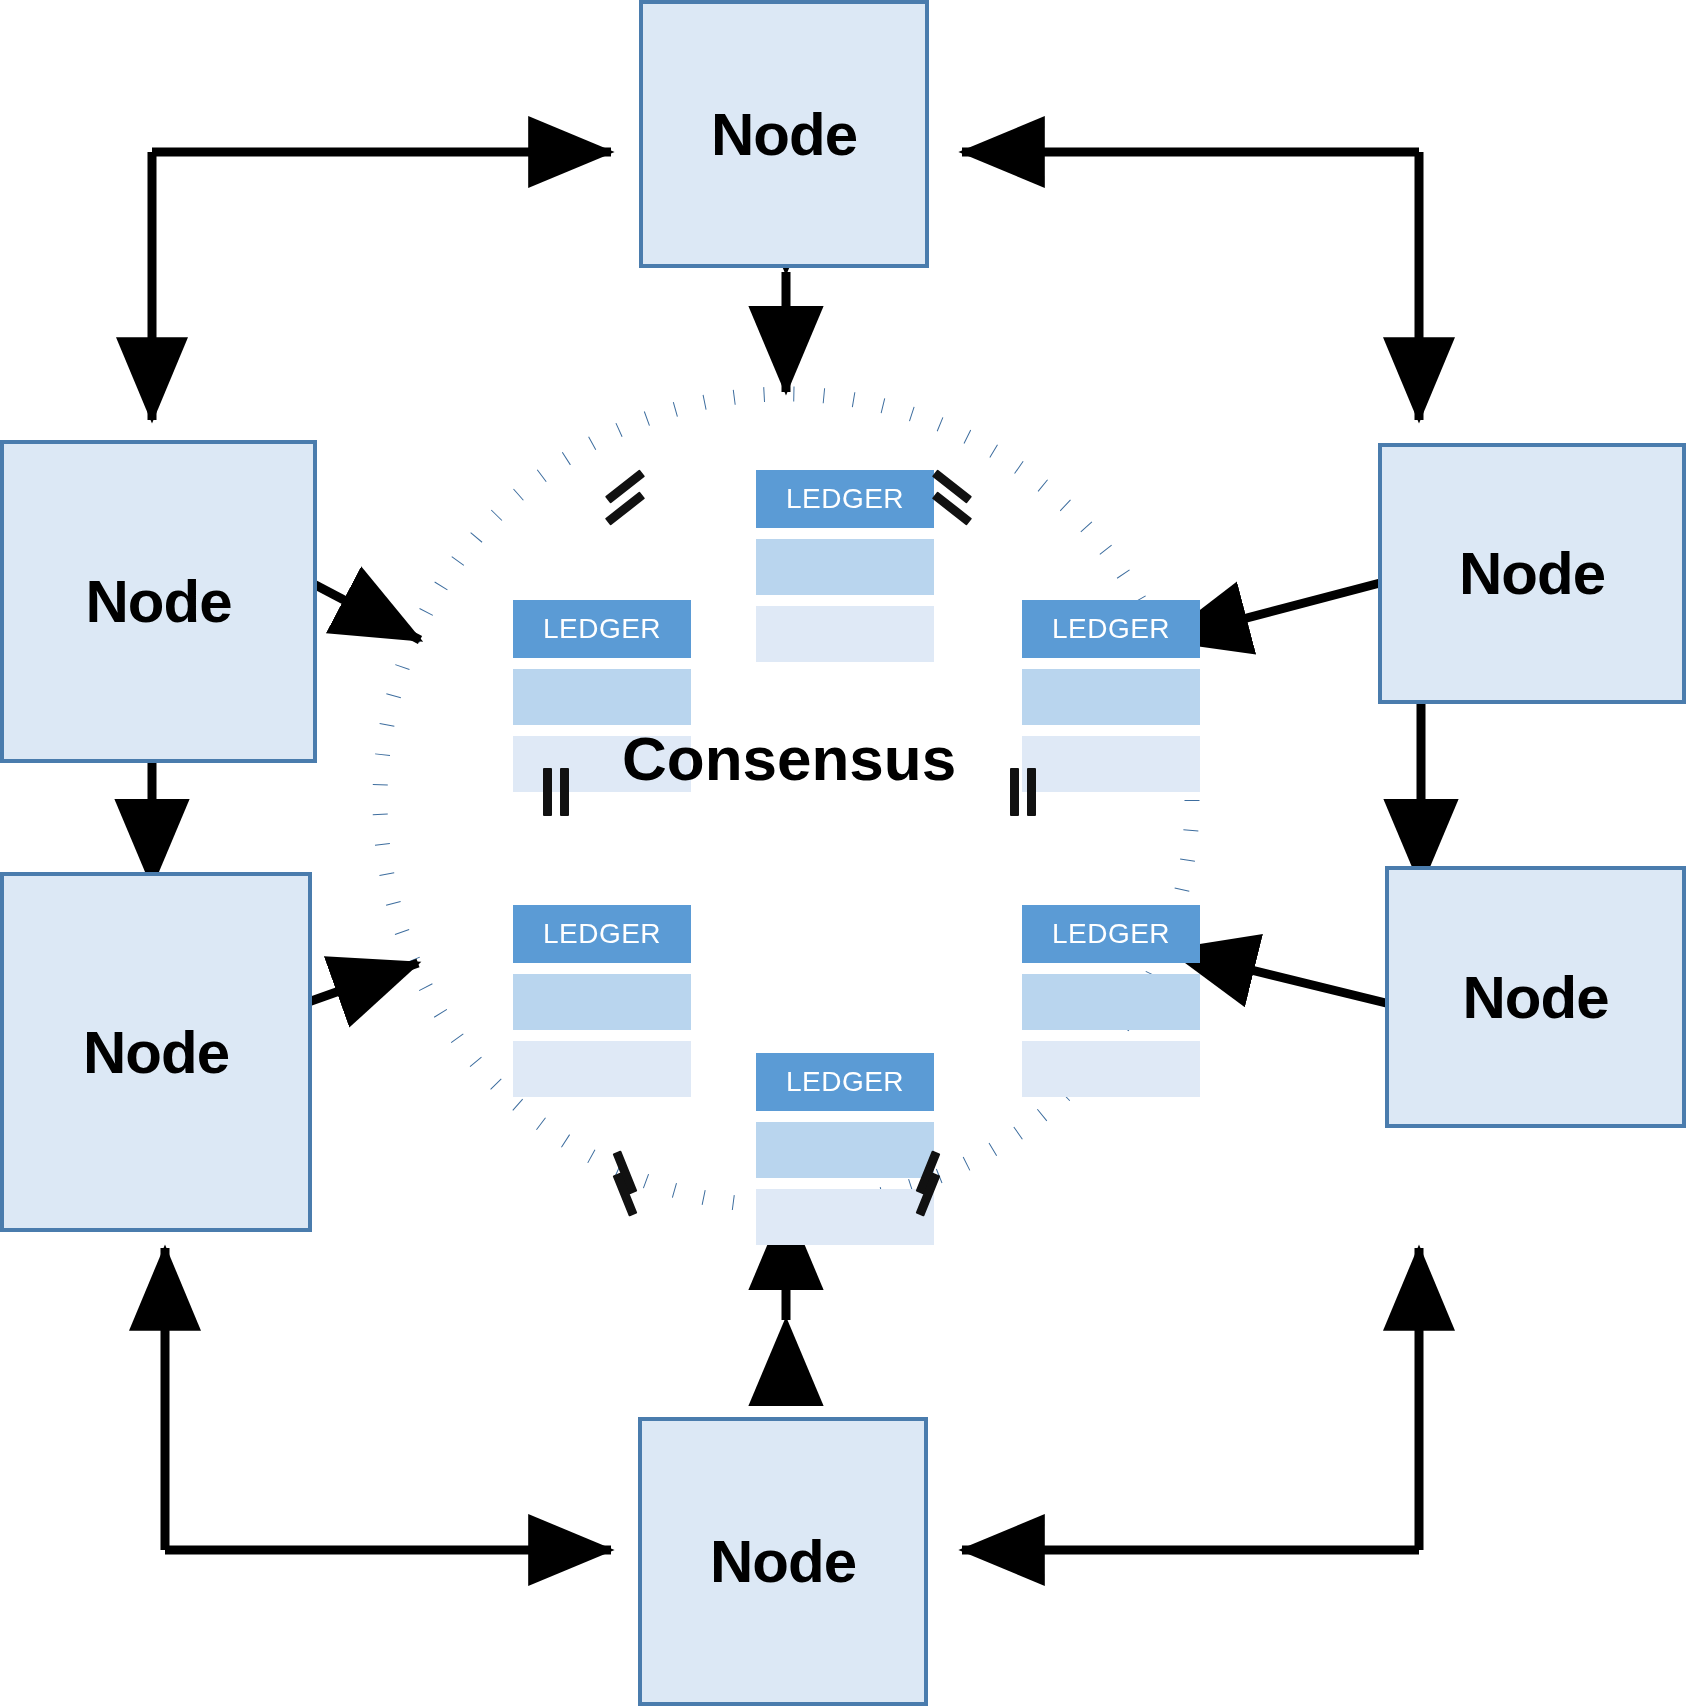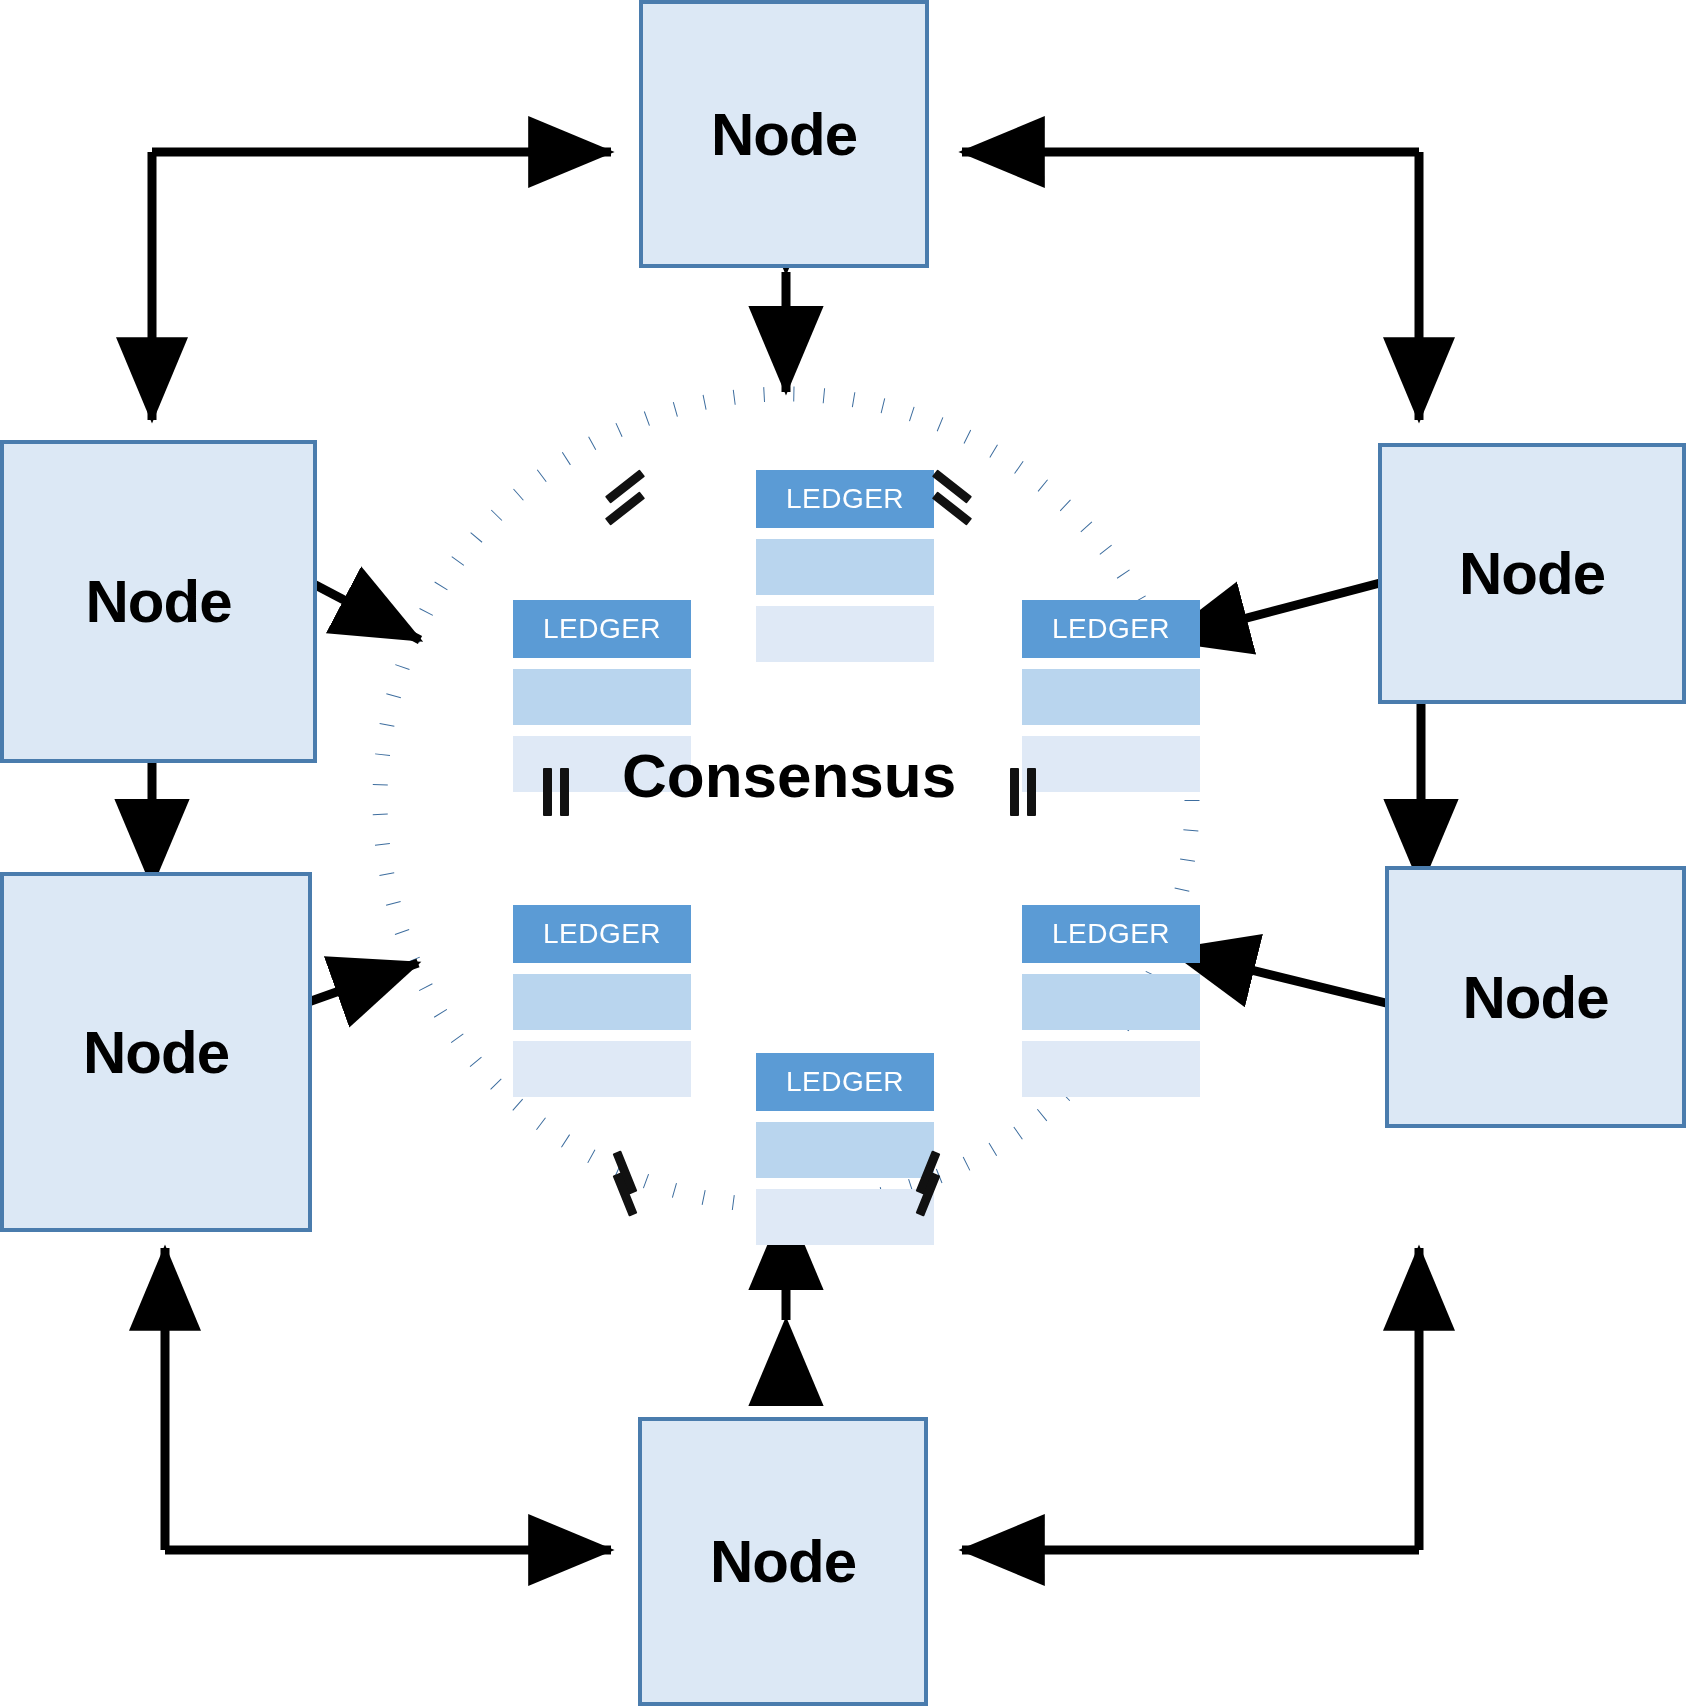--- a/index.html
+++ b/index.html
@@ -127,21 +127,21 @@
     <div class="row1"></div>
     <div class="row2"></div>
   </div>
 
   <div class="ledger" style="left:756px;top:1053px;">
     <div class="hdr">LEDGER</div>
     <div class="row1"></div>
     <div class="row2"></div>
   </div>
 
-  <div class="consensus" style="left:622px;top:740px;">Consensus</div>
+  <div class="consensus" style="left:622px;top:723px;">Consensus</div>
 
   <div class="eqmark" style="left:603px;top:474px;width:46px;height:46px;">
     <span style="width:44px;height:9px;transform:rotate(-38deg);
                  transform-origin:center;margin-top:8px;"></span>
     <span style="width:44px;height:9px;transform:rotate(-38deg);
                  transform-origin:center;margin-top:13px;"></span>
   </div>
 
   <div class="eqmark" style="left:930px;top:474px;width:46px;height:46px;">
     <span style="width:44px;height:9px;transform:rotate(38deg);

